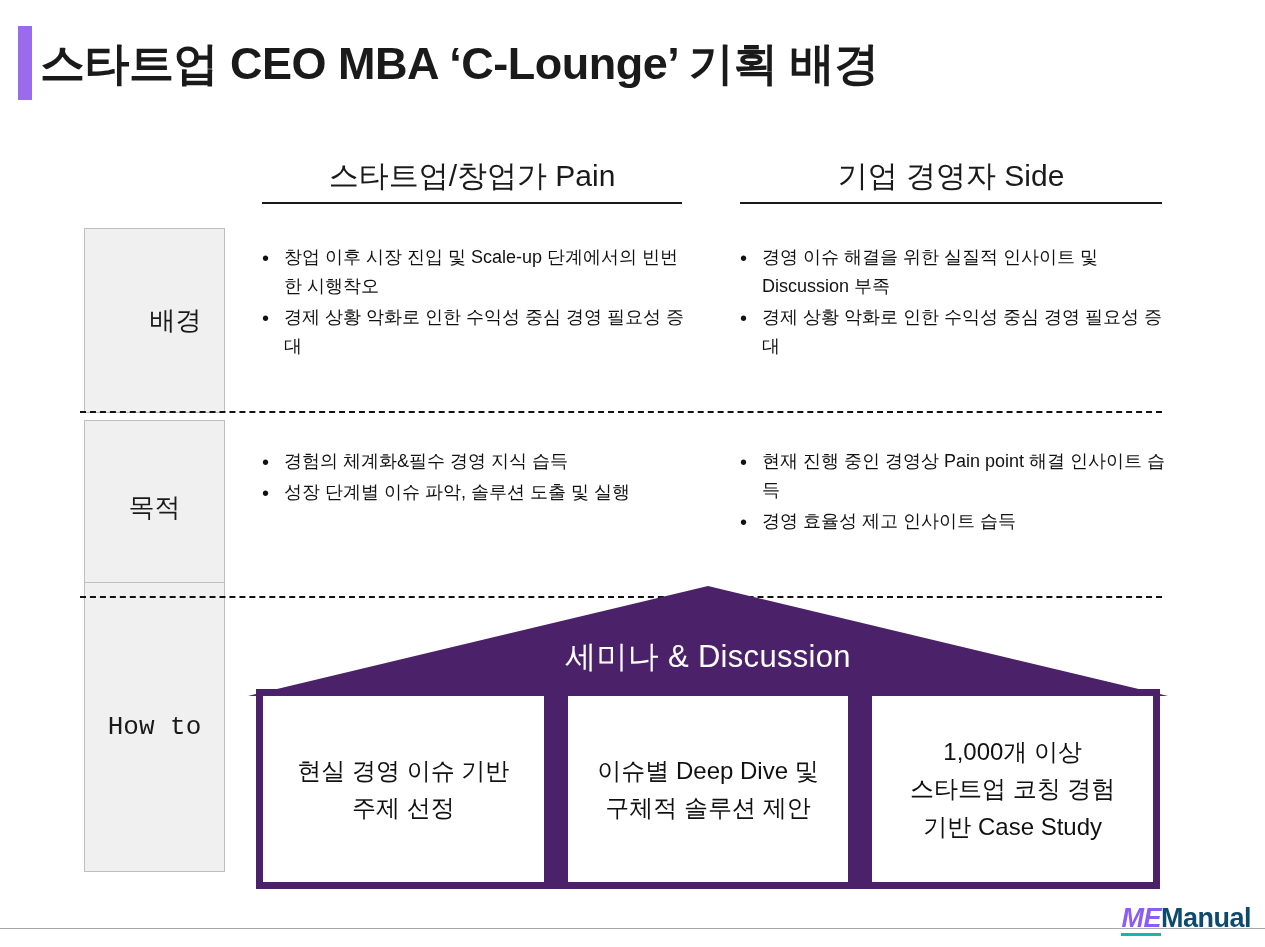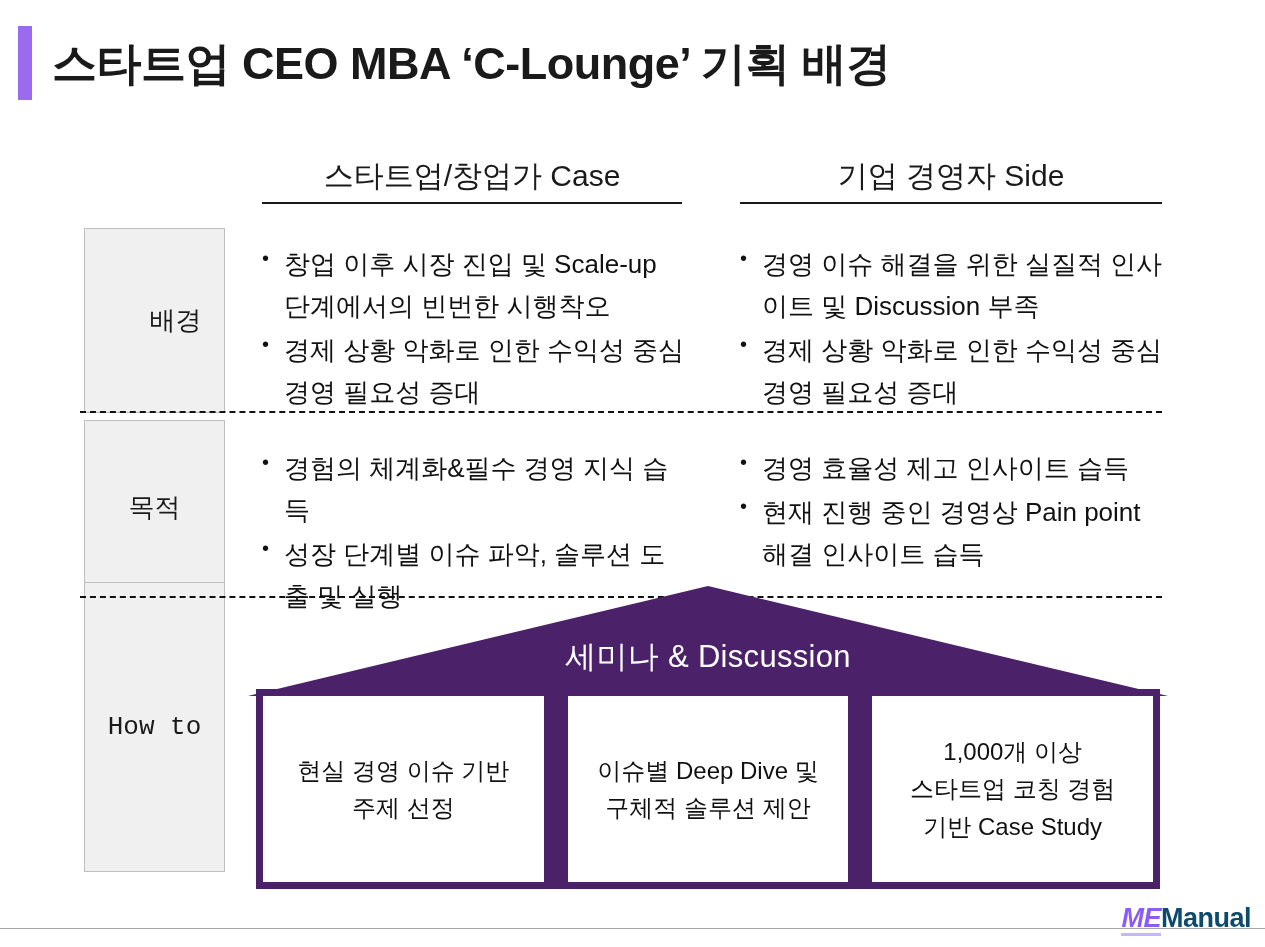--- a/index.html
+++ b/index.html
@@ -28,21 +28,21 @@
     display: flex;
     align-items: center;
   }
   .title-accent {
     width: 14px;
     height: 74px;
     background: #9a6ced;
     flex: 0 0 auto;
   }
   .title-text {
-    margin-left: 20px;
+    margin-left: 8px;
     font-size: 45px;
     font-weight: 700;
     color: #1a1a1a;
     letter-spacing: -0.5px;
     white-space: nowrap;
     line-height: 1;
   }
 
   
   .col-head {
@@ -95,21 +95,21 @@
   #divider-1 { top: 596px; }
 
   
   .bullets {
     position: absolute;
     list-style: none;
   }
   .bullets li {
     position: relative;
     padding-left: 26px;
-    font-size: 26px;
+    font-size: 18px;
     line-height: 1.62;
     color: #111111;
     margin-bottom: 2px;
   }
   .bullets li::before {
     content: "•";
     position: absolute;
     left: 4px;
     top: -1px;
     font-size: 20px;
@@ -191,42 +191,42 @@
     display: flex;
     align-items: baseline;
     font-size: 27px;
     font-weight: 700;
     line-height: 1;
   }
   #logo-me {
     color: #8b5cf6;
     font-style: italic;
     font-weight: 700;
-    border-bottom: 3px solid #c4b5fd;
+    border-bottom: 3px solid #14b8a6;
     padding-bottom: 1px;
     letter-spacing: -0.5px;
   }
   #logo-manual {
     color: #0c4a6e;
     font-weight: 700;
     letter-spacing: -0.5px;
   }
 </style>
 </head>
 <body>
 
 <div id="slide">
 
   <div class="title-row">
     <div class="title-accent"></div>
     <div class="title-text">스타트업 CEO MBA ‘C-Lounge’ 기획 배경</div>
   </div>
 
   <div class="col-head" id="col-head-left">
-    <div class="ch-label">스타트업/창업가 Case</div>
+    <div class="ch-label">스타트업/창업가 Pain</div>
     <div class="ch-rule"></div>
   </div>
   <div class="col-head" id="col-head-right">
     <div class="ch-label">기업 경영자 Side</div>
     <div class="ch-rule"></div>
   </div>
 
   <div class="row-label" id="row-label-0">배경</div>
   <div class="row-label" id="row-label-1">목적</div>
   <div class="row-label" id="row-label-2">How to</div>
@@ -240,22 +240,22 @@
     </ul>
   <ul class="bullets" id="bullets-r0c1">
       <li>경영 이슈 해결을 위한 실질적 인사이트 및 Discussion 부족</li>
       <li>경제 상황 악화로 인한 수익성 중심 경영 필요성 증대</li>
     </ul>
   <ul class="bullets" id="bullets-r1c0">
       <li>경험의 체계화&amp;필수 경영 지식 습득</li>
       <li>성장 단계별 이슈 파악, 솔루션 도출 및 실행</li>
     </ul>
   <ul class="bullets" id="bullets-r1c1">
+      <li>현재 진행 중인 경영상 Pain point 해결 인사이트 습득</li>
       <li>경영 효율성 제고 인사이트 습득</li>
-      <li>현재 진행 중인 경영상 Pain point 해결 인사이트 습득</li>
     </ul>
 
   <div id="house">
     <svg id="roof-svg" viewBox="0 0 920 120" preserveAspectRatio="none">
       <polygon points="460,0 920,110 0,110" fill="#4b2269"></polygon>
     </svg>
     <div id="roof-label">세미나 &amp; Discussion</div>
     <div id="house-body">
       <div class="pillar">
           <div>현실 경영 이슈 기반<br>주제 선정</div>

